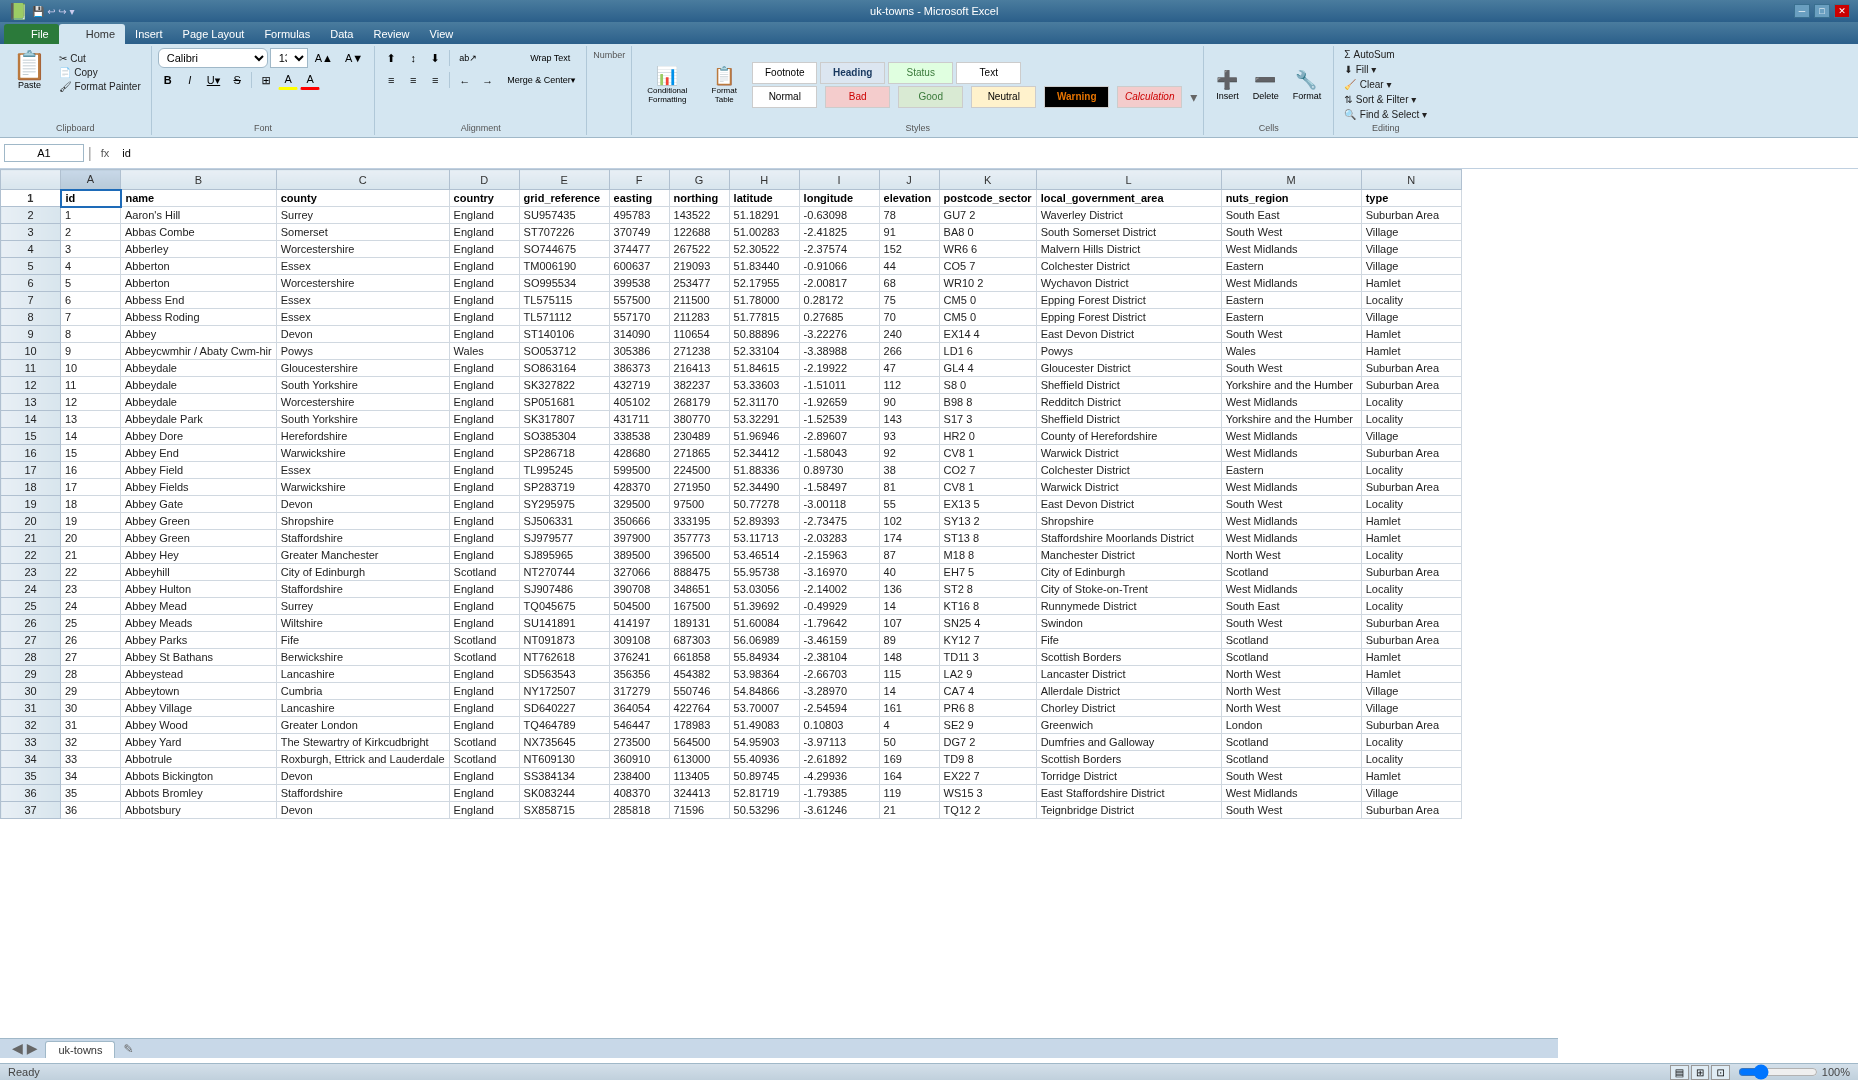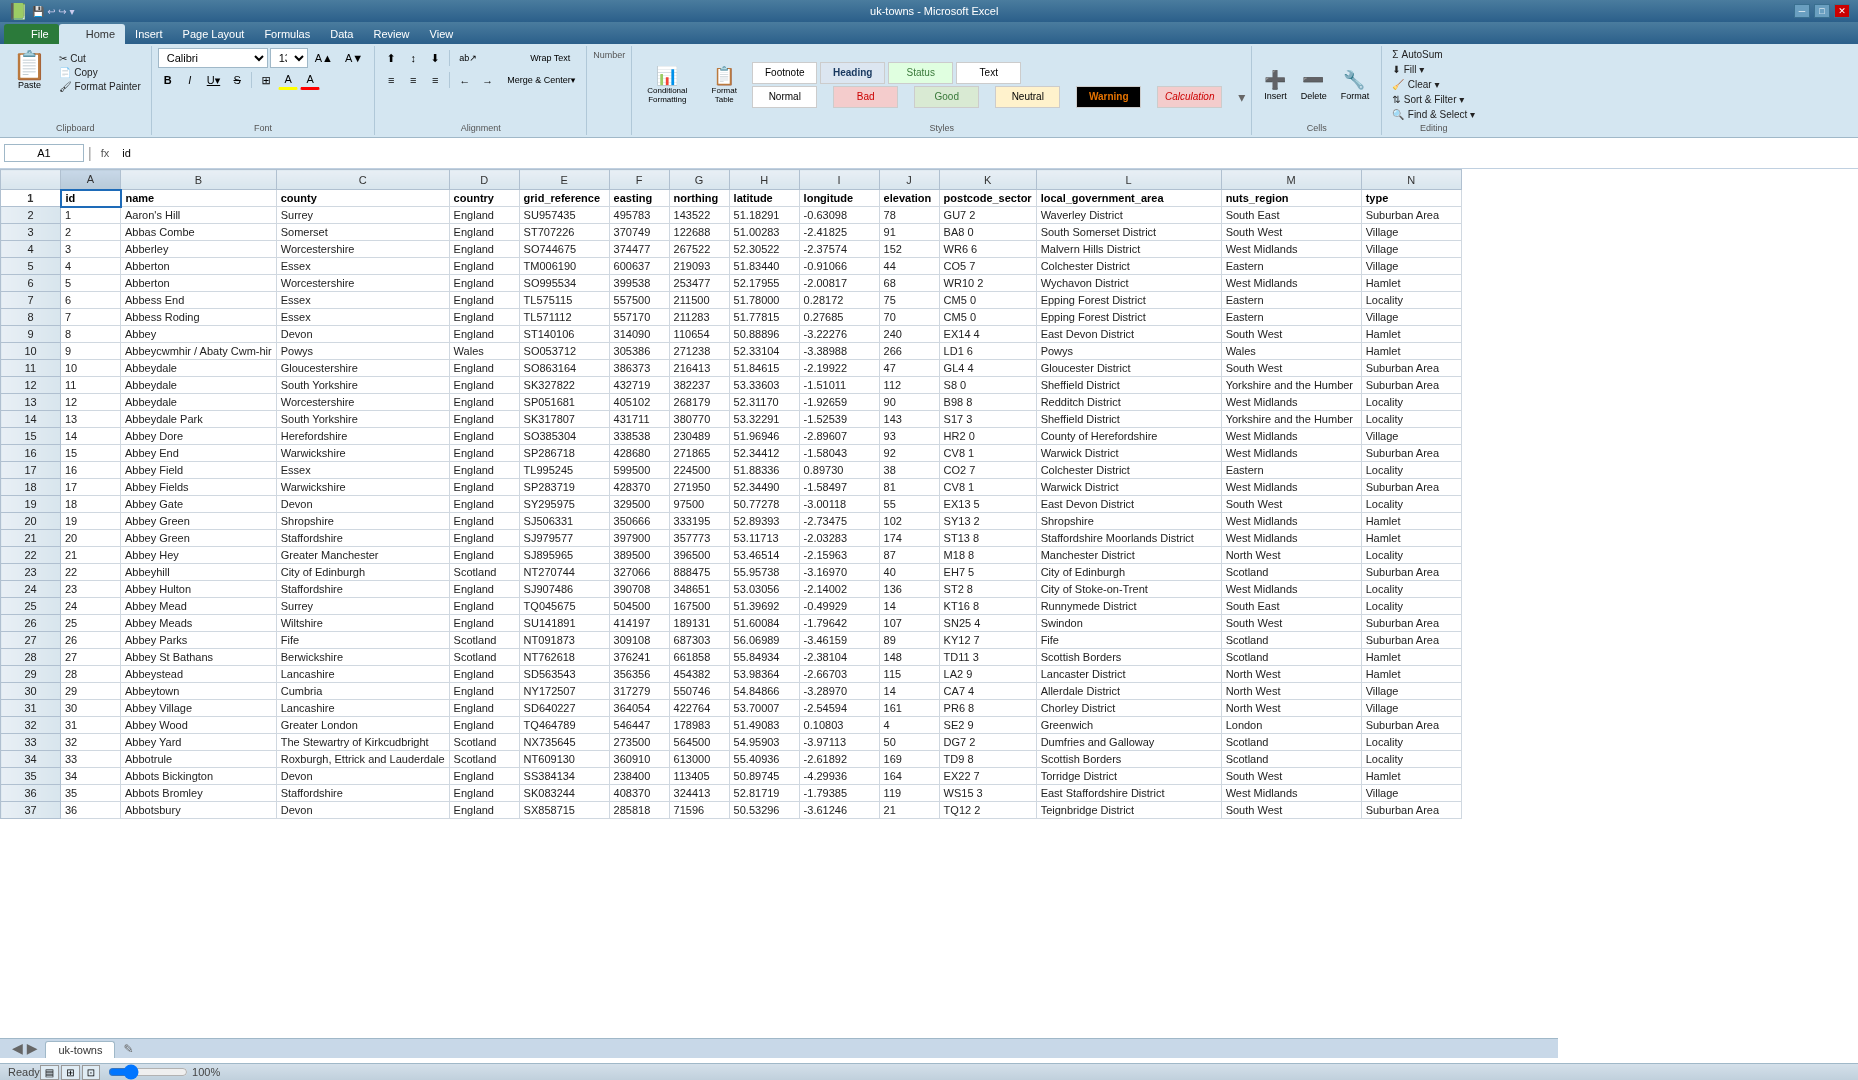--- a/index.html
+++ b/index.html
@@ -116,21 +116,21 @@
     }
     .font-row { display: flex; align-items: center; gap: 2px; }
     .font-select, .size-select {
       border: 1px solid #a0b8c8;
       background: white;
       padding: 1px 4px;
       font-size: 11px;
       height: 20px;
       cursor: pointer;
     }
-    .font-select { width: 110px; }
+    .font-select { width: 110px; border-radius: 6px; }
     .size-select { width: 38px; }
     .bold-btn { font-weight: bold; font-size: 12px; }
     .italic-btn { font-style: italic; font-size: 12px; }
     .underline-btn { text-decoration: underline; font-size: 12px; }
     .format-btn {
       border: 1px solid transparent;
       background: transparent;
       padding: 1px 4px;
       cursor: pointer;
       border-radius: 2px;
@@ -271,20 +271,21 @@
       height: 17px;
     }
     
     
     #status-bar {
       background: linear-gradient(to bottom, #d4e0ea, #c0d0dc);
       border-top: 1px solid #a0b8c8;
       height: 16px;
       display: flex;
       align-items: center;
+      justify-content: space-between;
       padding: 8px 8px;
       font-size: 11px;
       color: #444;
       position: fixed;
       bottom: 0;
       left: 0;
       right: 0;
     }
     #status-left { display: flex; align-items: center; gap: 8px; }
     #status-right { display: flex; align-items: center; gap: 8px; }
@@ -468,21 +469,21 @@
         <div style="font-size:18px;">📋</div>
         <div style="font-size:8px;text-align:center;max-width:40px;line-height:1.1;">Format Table</div>
       </div>
       <div style="display:flex;flex-direction:column;gap:2px;">
         <div style="display:flex;gap:3px;">
           <div class="style-cell footnote-style">Footnote</div>
           <div class="style-cell heading-style">Heading</div>
           <div class="style-cell" style="background:#e0ffe0;color:#3a7a3a;">Status</div>
           <div class="style-cell" style="background:white;text-align:center;">Text</div>
         </div>
-        <div style="display:flex;gap:16px;align-items:center;">
+        <div style="display:flex;gap:8px;align-items:center;">
           <div class="style-cell style-normal">Normal</div>
           <div class="style-cell style-bad">Bad</div>
           <div class="style-cell style-good">Good</div>
           <div class="style-cell style-neutral">Neutral</div>
           <div class="style-cell style-warning">Warning</div>
           <div class="style-cell style-calculation">Calculation</div>
           <div style="font-size:14px;cursor:pointer;color:#666;">▾</div>
         </div>
       </div>
     </div>

